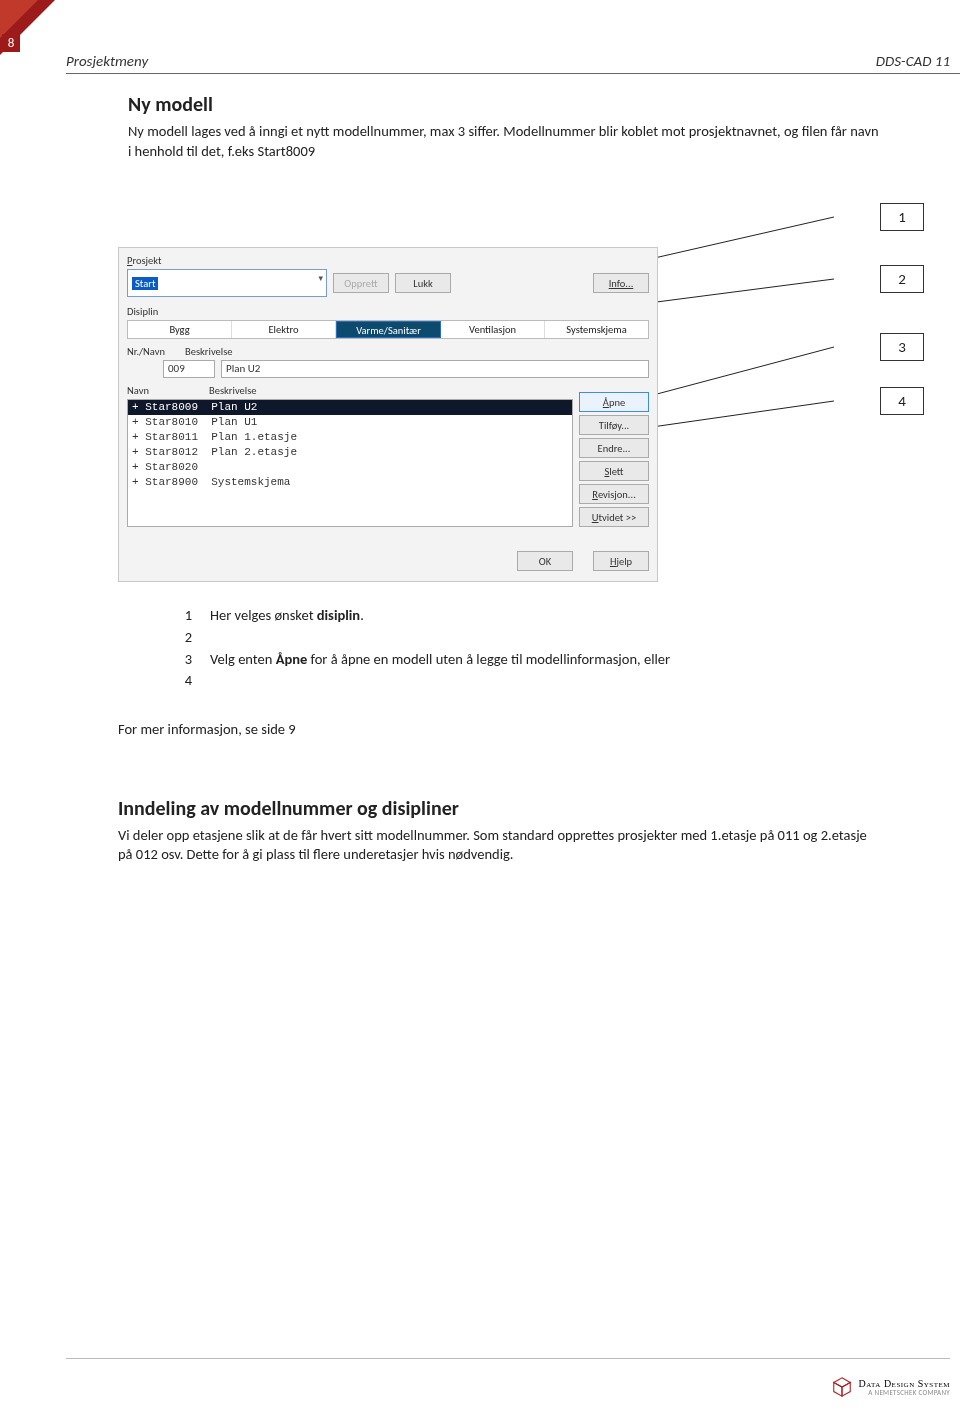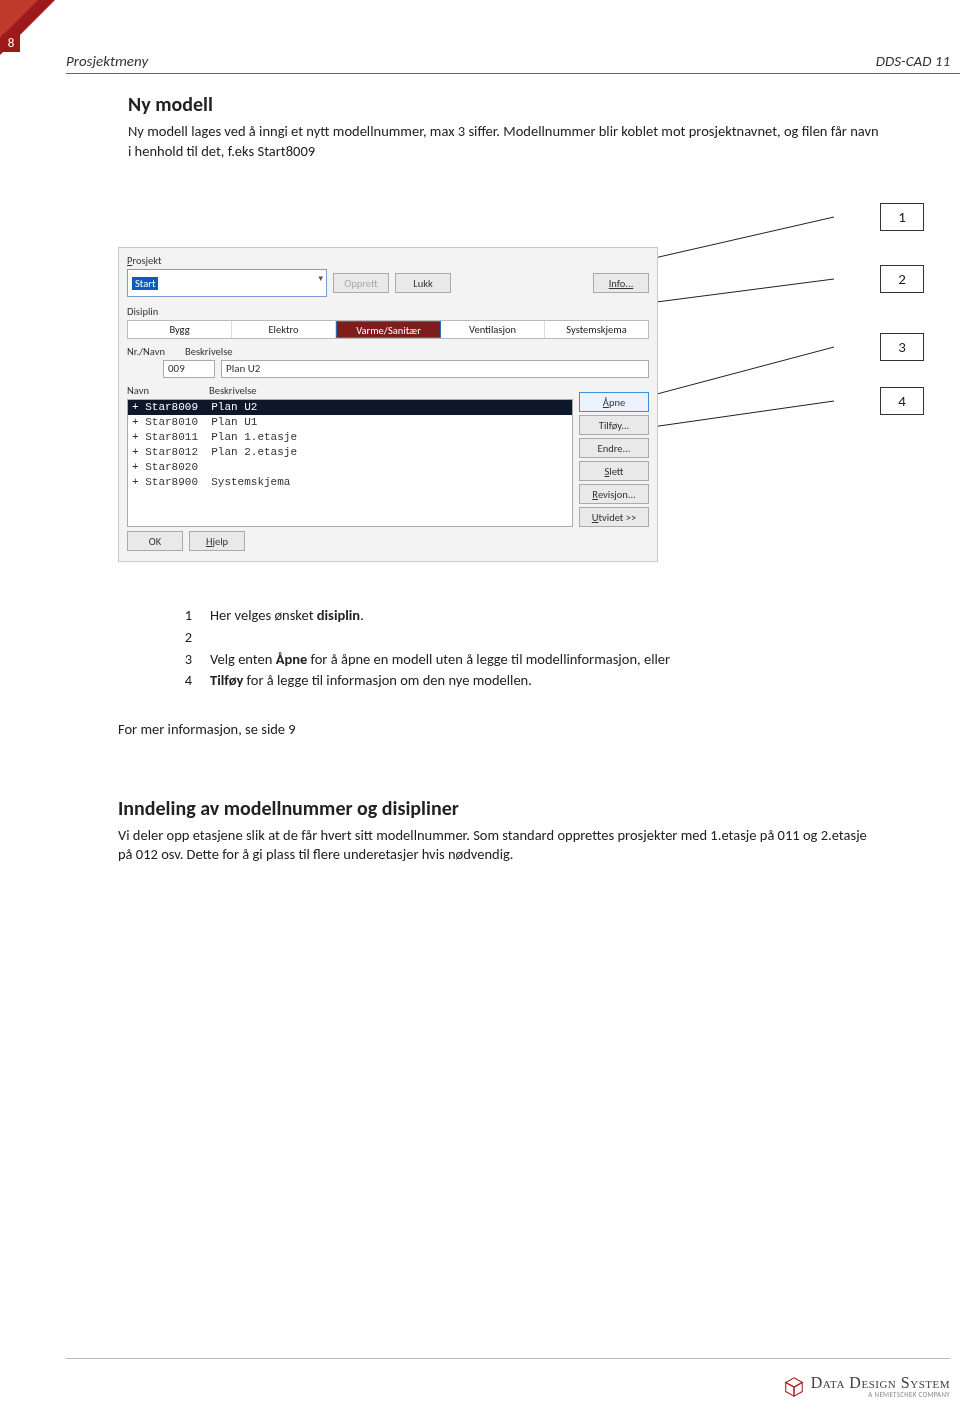--- a/index.html
+++ b/index.html
@@ -150,21 +150,21 @@
   .dtab {
     flex: 1;
     text-align: center;
     font-size: 10.5px;
     line-height: 17px;
     border-right: 1px solid #ddd;
     color: #222;
   }
   .dtab:last-child { border-right: none; }
   .dtab.active {
-    background: #7f1d1d;
+    background: #0c4a6e;
     color: #fff;
     border: 1px solid #2a6db8;
   }
   .field-row {
     display: flex;
     gap: 6px;
     margin-top: 2px;
     padding-left: 36px;
   }
   .field-labels {
@@ -219,23 +219,23 @@
     border: 1px solid #aaa;
     font-size: 10.5px;
     display: flex; align-items: center; justify-content: center;
   }
   .side-btn.primary {
     background: #eaf2fd;
     border: 1.5px solid #3b8de0;
   }
   .bottom-buttons {
     display: flex;
-    justify-content: flex-start;
-    gap: 6px;
-    margin-top: 4px;
+    justify-content: flex-end;
+    gap: 20px;
+    margin-top: 24px;
   }
   .callout {
     width: 44px; height: 28px;
     border: 1.5px solid #333;
     display: flex; align-items: center; justify-content: center;
     font-size: 15px;
     background: #fff;
     margin-bottom: 22px;
   }
   svg.lines {
@@ -279,22 +279,22 @@
   .footer-logo .cube {
     width: 22px; height: 22px;
     display: inline-block;
   }
   .footer-text {
     display: flex; flex-direction: column; align-items: flex-end;
     line-height: 1;
   }
   .footer-text .big {
     font-family: Georgia, serif;
-    color: #404040;
-    font-size: 16px;
+    color: #000000;
+    font-size: 10px;
     letter-spacing: 0.5px;
     font-variant: small-caps;
   }
   .footer-text .small {
     font-size: 7px;
     color: #888;
     letter-spacing: 0.3px;
   }
   .list-area-left { flex: 1; }
   .col-headers {
@@ -411,23 +411,20 @@
         <span class="num">2</span>
       </div>
       <div class="row">
         <span class="num">3</span>
         <span>
           <span>Velg enten </span><span class="strong">Åpne</span><span> for å åpne en modell uten å legge til modellinformasjon, eller</span>
         </span>
       </div>
       <div class="row">
         <span class="num">4</span>
-        <span>
-          <span class="strong">Tilføy</span><span> for å legge til informasjon om den nye modellen.</span>
-        </span>
       </div>
     </div>
 
     <p class="body" style="margin-top:28px; margin-left:-10px;">For mer informasjon, se side 9</p>
 
     <h2 class="section" style="margin-top:56px; margin-left:-10px;">Inndeling av modellnummer og disipliner</h2>
     <p class="body" style="margin-left:-10px;">Vi deler opp etasjene slik at de får hvert sitt modellnummer. Som standard opprettes prosjekter med 1.etasje på 011 og 2.etasje på 012 osv. Dette for å gi plass til flere underetasjer hvis nødvendig.</p>
   </div>
 
   <div class="footer">

